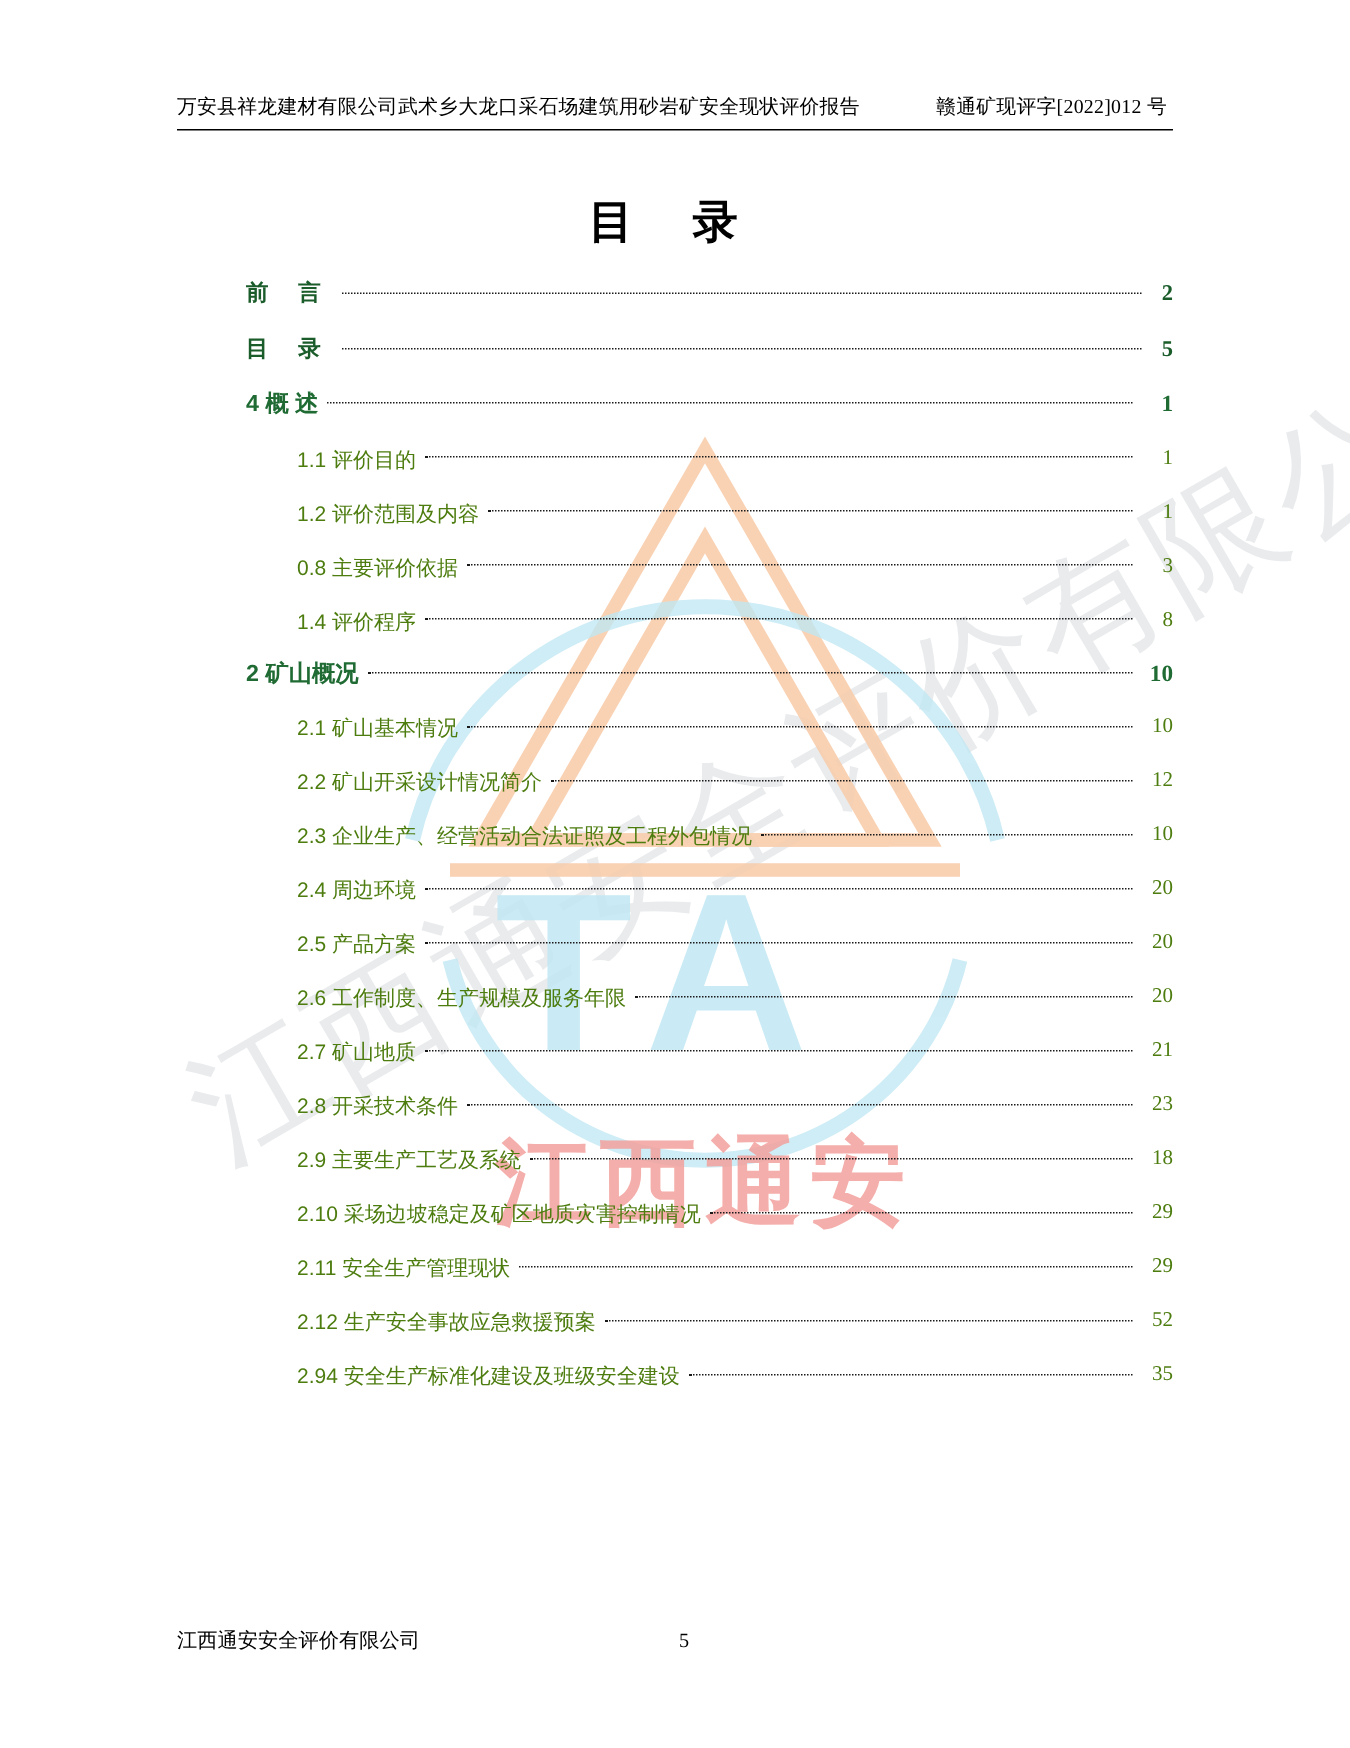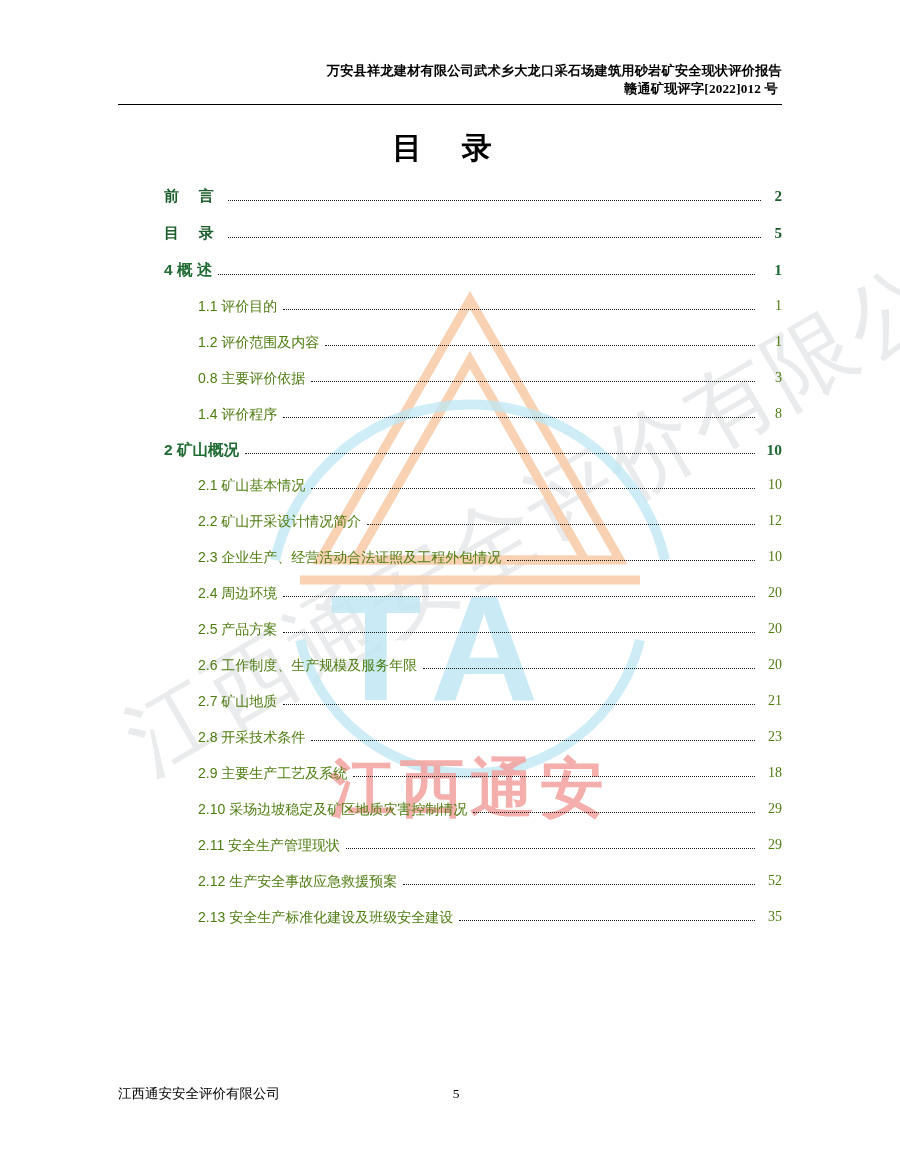--- a/index.html
+++ b/index.html
@@ -34,24 +34,23 @@
     width: 664px;
     border-bottom: 1.2px solid #000;
     padding-bottom: 6px;
     z-index: 2;
   }
   .header-inner {
     display: flex;
     align-items: flex-end;
     justify-content: space-between;
     font-size: 13.2px;
-    font-weight: bold;
+    font-weight: normal;
     letter-spacing: 0.2px;
     white-space: nowrap;
-    flex-direction: column;
   }
   .header-left { }
   .header-right { padding-right: 4px; padding-left: 36px; }
 
   
   .doc-title {
     position: absolute;
     left: 0; right: 0;
     top: 128px;
     text-align: center;
@@ -65,21 +64,21 @@
   
   .toc {
     position: absolute;
     left: 118px;
     top: 178px;
     width: 664px;
     z-index: 2;
   }
   .toc-row {
     display: flex;
-    align-items: flex-end;
+    align-items: center;
     font-size: 14.5px;
     line-height: 1;
     white-space: nowrap;
   }
   .toc-row .lbl { flex: 0 0 auto; }
   .toc-row .dots {
     flex: 1 1 auto;
     margin: 0 5px 3px 6px;
     border-bottom: 1.6px dotted #1a1a1a;
     height: 1px;
@@ -295,21 +294,21 @@
       <span class="pg">29</span>
     </div>
 
     <div class="toc-row lv2">
       <span class="lbl">2.12 生产安全事故应急救援预案</span>
       <span class="dots"></span>
       <span class="pg">52</span>
     </div>
 
     <div class="toc-row lv2">
-      <span class="lbl">2.13 安全生产标准化建设及班级安全建设</span>
+      <span class="lbl">2.94 安全生产标准化建设及班级安全建设</span>
       <span class="dots"></span>
       <span class="pg">35</span>
     </div>
 
   </div>
 
   <div class="footer">
     <span class="company">江西通安安全评价有限公司</span>
     <span class="pageno">5</span>
   </div>

